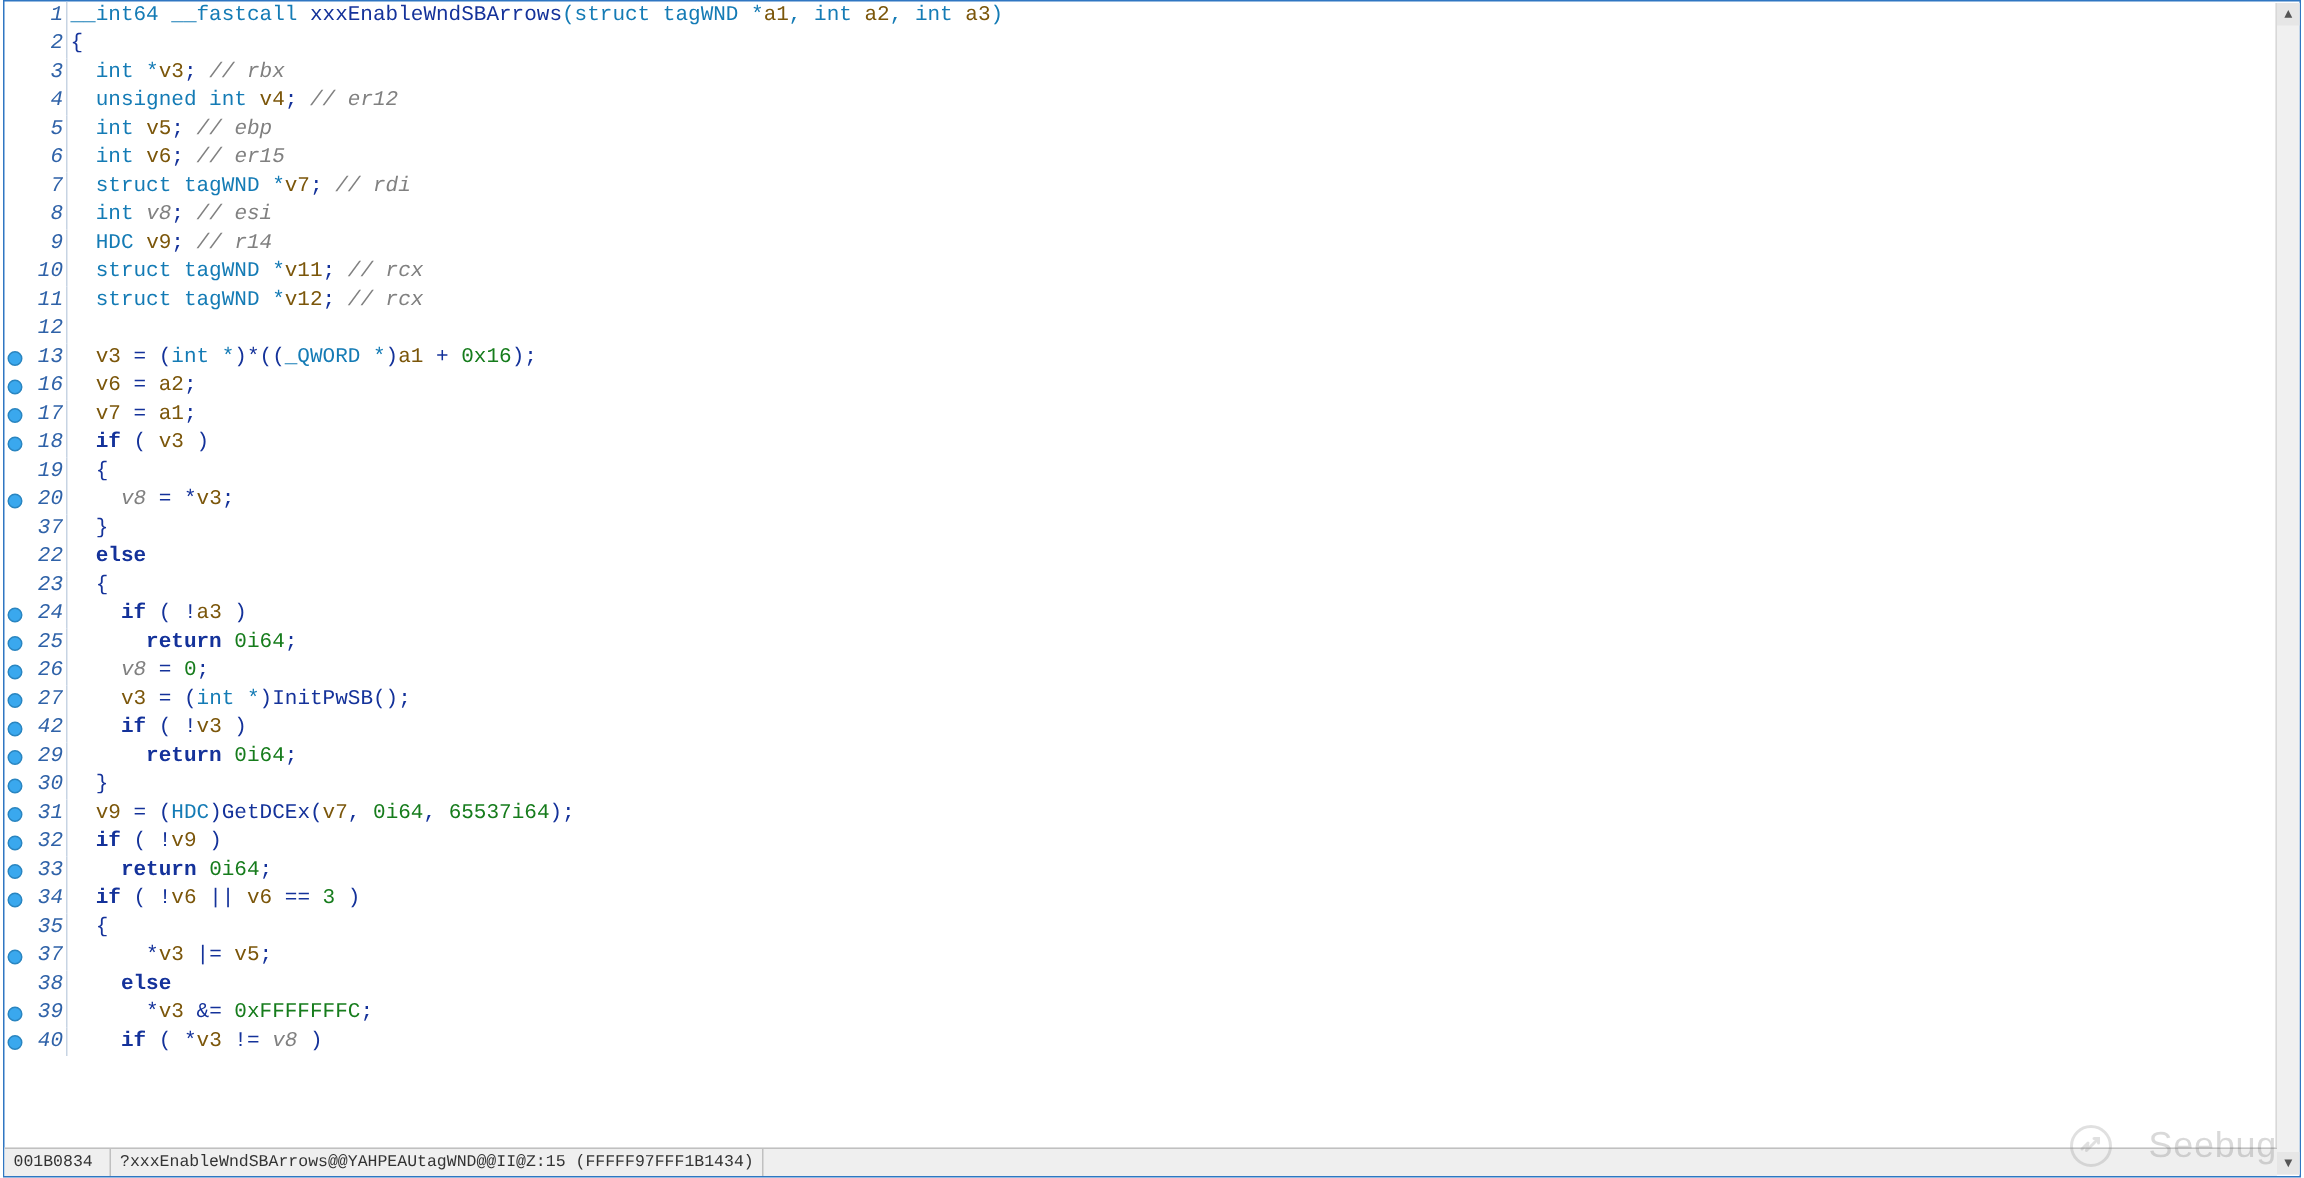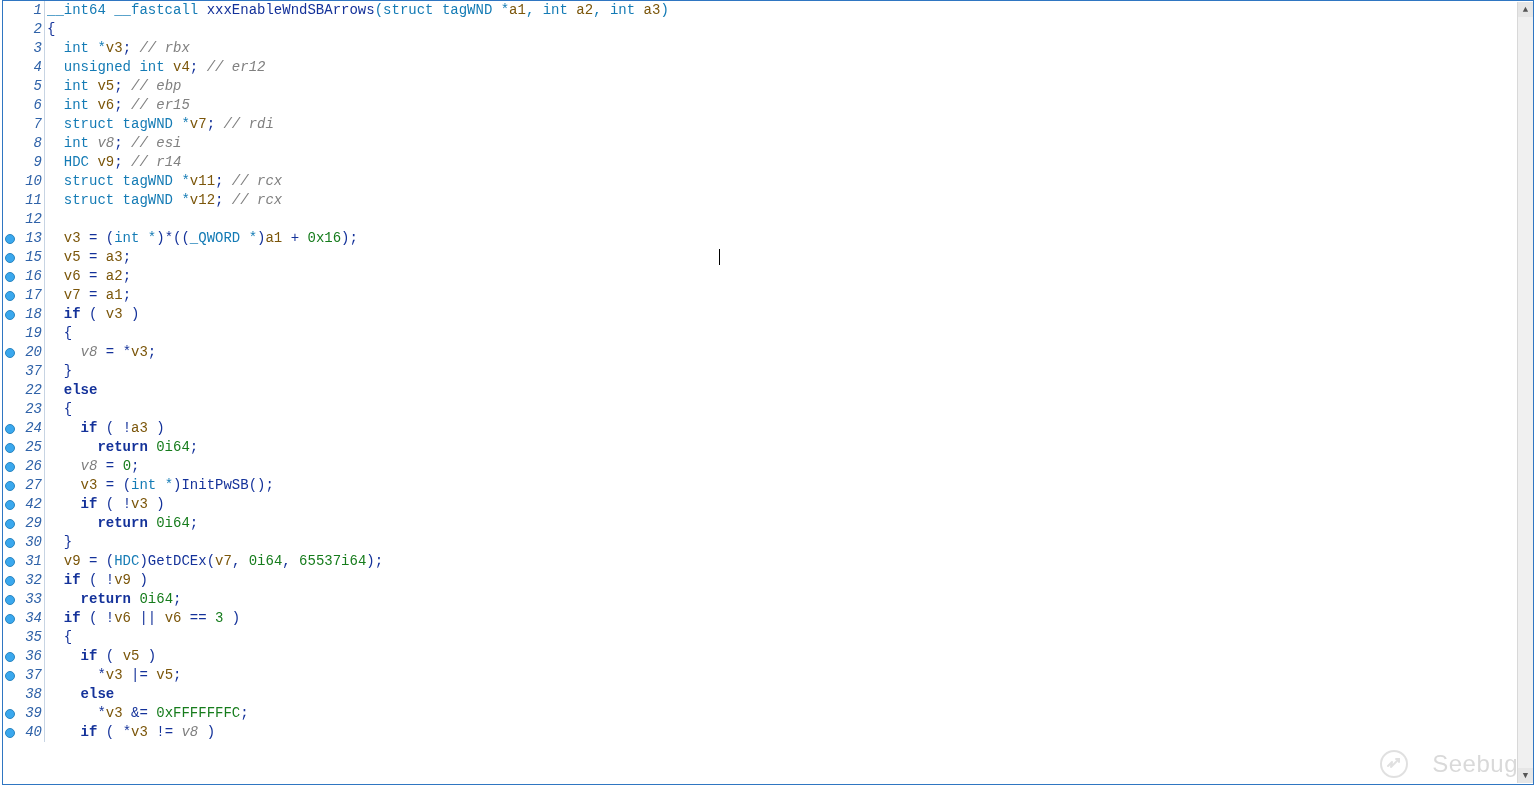--- a/index.html
+++ b/index.html
@@ -157,54 +157,56 @@
         <div class="line"><div class="gutter"></div><div class="num">4</div><div class="txt"><span class="t-type">  unsigned int </span><span class="t-var">v4</span><span class="t-plain">; </span><span class="t-cmt">// er12</span></div></div>
         <div class="line"><div class="gutter"></div><div class="num">5</div><div class="txt"><span class="t-type">  int </span><span class="t-var">v5</span><span class="t-plain">; </span><span class="t-cmt">// ebp</span></div></div>
         <div class="line"><div class="gutter"></div><div class="num">6</div><div class="txt"><span class="t-type">  int </span><span class="t-var">v6</span><span class="t-plain">; </span><span class="t-cmt">// er15</span></div></div>
         <div class="line"><div class="gutter"></div><div class="num">7</div><div class="txt"><span class="t-type">  struct tagWND *</span><span class="t-var">v7</span><span class="t-plain">; </span><span class="t-cmt">// rdi</span></div></div>
         <div class="line"><div class="gutter"></div><div class="num">8</div><div class="txt"><span class="t-type">  int </span><span class="t-cmt">v8</span><span class="t-plain">; </span><span class="t-cmt">// esi</span></div></div>
         <div class="line"><div class="gutter"></div><div class="num">9</div><div class="txt"><span class="t-type">  HDC </span><span class="t-var">v9</span><span class="t-plain">; </span><span class="t-cmt">// r14</span></div></div>
         <div class="line"><div class="gutter"></div><div class="num">10</div><div class="txt"><span class="t-type">  struct tagWND *</span><span class="t-var">v11</span><span class="t-plain">; </span><span class="t-cmt">// rcx</span></div></div>
         <div class="line"><div class="gutter"></div><div class="num">11</div><div class="txt"><span class="t-type">  struct tagWND *</span><span class="t-var">v12</span><span class="t-plain">; </span><span class="t-cmt">// rcx</span></div></div>
         <div class="line"><div class="gutter"></div><div class="num">12</div><div class="txt"><span class="t-plain"></span></div></div>
         <div class="line"><div class="gutter"><div class="bp"></div></div><div class="num">13</div><div class="txt"><span class="t-var">  v3</span><span class="t-plain"> = (</span><span class="t-type">int *</span><span class="t-plain">)*((</span><span class="t-type">_QWORD *</span><span class="t-plain">)</span><span class="t-argvar">a1</span><span class="t-plain"> + </span><span class="t-num">0x16</span><span class="t-plain">);</span></div></div>
-        <div class="line"><div class="gutter"><div class="bp"></div></div><div class="num">15</div><div class="txt"><span class="t-var">  v5</span><span class="t-plain"> = </span><span class="t-argvar">a3</span><span class="t-plain">;</span><span>                                                                      </span><span class="cursor"></span></div></div>
         <div class="line"><div class="gutter"><div class="bp"></div></div><div class="num">16</div><div class="txt"><span class="t-var">  v6</span><span class="t-plain"> = </span><span class="t-argvar">a2</span><span class="t-plain">;</span></div></div>
         <div class="line"><div class="gutter"><div class="bp"></div></div><div class="num">17</div><div class="txt"><span class="t-var">  v7</span><span class="t-plain"> = </span><span class="t-argvar">a1</span><span class="t-plain">;</span></div></div>
         <div class="line"><div class="gutter"><div class="bp"></div></div><div class="num">18</div><div class="txt"><span class="t-kw">  if</span><span class="t-plain"> ( </span><span class="t-var">v3</span><span class="t-plain"> )</span></div></div>
         <div class="line"><div class="gutter"></div><div class="num">19</div><div class="txt"><span class="t-plain">  {</span></div></div>
         <div class="line"><div class="gutter"><div class="bp"></div></div><div class="num">20</div><div class="txt"><span class="t-plain">    </span><span class="t-cmt">v8</span><span class="t-plain"> = *</span><span class="t-var">v3</span><span class="t-plain">;</span></div></div>
         <div class="line"><div class="gutter"></div><div class="num">37</div><div class="txt"><span class="t-plain">  }</span></div></div>
         <div class="line"><div class="gutter"></div><div class="num">22</div><div class="txt"><span class="t-kw">  else</span></div></div>
         <div class="line"><div class="gutter"></div><div class="num">23</div><div class="txt"><span class="t-plain">  {</span></div></div>
         <div class="line"><div class="gutter"><div class="bp"></div></div><div class="num">24</div><div class="txt"><span class="t-kw">    if</span><span class="t-plain"> ( !</span><span class="t-argvar">a3</span><span class="t-plain"> )</span></div></div>
         <div class="line"><div class="gutter"><div class="bp"></div></div><div class="num">25</div><div class="txt"><span class="t-kw">      return </span><span class="t-num">0i64</span><span class="t-plain">;</span></div></div>
         <div class="line"><div class="gutter"><div class="bp"></div></div><div class="num">26</div><div class="txt"><span class="t-plain">    </span><span class="t-cmt">v8</span><span class="t-plain"> = </span><span class="t-num">0</span><span class="t-plain">;</span></div></div>
         <div class="line"><div class="gutter"><div class="bp"></div></div><div class="num">27</div><div class="txt"><span class="t-var">    v3</span><span class="t-plain"> = (</span><span class="t-type">int *</span><span class="t-plain">)</span><span class="t-func">InitPwSB</span><span class="t-plain">();</span></div></div>
         <div class="line"><div class="gutter"><div class="bp"></div></div><div class="num">42</div><div class="txt"><span class="t-kw">    if</span><span class="t-plain"> ( !</span><span class="t-var">v3</span><span class="t-plain"> )</span></div></div>
         <div class="line"><div class="gutter"><div class="bp"></div></div><div class="num">29</div><div class="txt"><span class="t-kw">      return </span><span class="t-num">0i64</span><span class="t-plain">;</span></div></div>
         <div class="line"><div class="gutter"><div class="bp"></div></div><div class="num">30</div><div class="txt"><span class="t-plain">  }</span></div></div>
         <div class="line"><div class="gutter"><div class="bp"></div></div><div class="num">31</div><div class="txt"><span class="t-var">  v9</span><span class="t-plain"> = (</span><span class="t-type">HDC</span><span class="t-plain">)</span><span class="t-func">GetDCEx</span><span class="t-plain">(</span><span class="t-var">v7</span><span class="t-plain">, </span><span class="t-num">0i64</span><span class="t-plain">, </span><span class="t-num">65537i64</span><span class="t-plain">);</span></div></div>
         <div class="line"><div class="gutter"><div class="bp"></div></div><div class="num">32</div><div class="txt"><span class="t-kw">  if</span><span class="t-plain"> ( !</span><span class="t-var">v9</span><span class="t-plain"> )</span></div></div>
         <div class="line"><div class="gutter"><div class="bp"></div></div><div class="num">33</div><div class="txt"><span class="t-kw">    return </span><span class="t-num">0i64</span><span class="t-plain">;</span></div></div>
         <div class="line"><div class="gutter"><div class="bp"></div></div><div class="num">34</div><div class="txt"><span class="t-kw">  if</span><span class="t-plain"> ( !</span><span class="t-var">v6</span><span class="t-plain"> || </span><span class="t-var">v6</span><span class="t-plain"> == </span><span class="t-num">3</span><span class="t-plain"> )</span></div></div>
         <div class="line"><div class="gutter"></div><div class="num">35</div><div class="txt"><span class="t-plain">  {</span></div></div>
-        <div class="line"><div class="gutter"><div class="bp"></div></div><div class="num">36</div><div class="txt"><span class="t-kw">    if</span><span class="t-plain"> ( </span><span class="t-var">v5</span><span class="t-plain"> )</span></div></div>
         <div class="line"><div class="gutter"><div class="bp"></div></div><div class="num">37</div><div class="txt"><span class="t-plain">      *</span><span class="t-var">v3</span><span class="t-plain"> |= </span><span class="t-var">v5</span><span class="t-plain">;</span></div></div>
         <div class="line"><div class="gutter"></div><div class="num">38</div><div class="txt"><span class="t-kw">    else</span></div></div>
         <div class="line"><div class="gutter"><div class="bp"></div></div><div class="num">39</div><div class="txt"><span class="t-plain">      *</span><span class="t-var">v3</span><span class="t-plain"> &amp;= </span><span class="t-num">0xFFFFFFFC</span><span class="t-plain">;</span></div></div>
         <div class="line"><div class="gutter"><div class="bp"></div></div><div class="num">40</div><div class="txt"><span class="t-kw">    if</span><span class="t-plain"> ( *</span><span class="t-var">v3</span><span class="t-plain"> != </span><span class="t-cmt">v8</span><span class="t-plain"> )</span></div></div>
       </div>
   </div>
 
   <div class="vscroll">
     <div class="arrow">▲</div>
     <div class="arrow">▼</div>
   </div>
 
+  <div class="statusbar">
+    <div class="status-cell addr">001B0834</div>
+    <div class="status-cell">?xxxEnableWndSBArrows@@YAHPEAUtagWND@@II@Z:15 (FFFFF97FFF1B1434)</div>
+  </div>
 </div>
 
 <div class="watermark">
   <svg width="30" height="30" viewBox="0 0 30 30">
     <circle cx="15" cy="15" r="13" fill="none" stroke="#888" stroke-width="2"></circle>
     <path d="M9 17 L13 13 L12 18 L20 10" fill="none" stroke="#888" stroke-width="2" stroke-linecap="round" stroke-linejoin="round"></path>
     <path d="M17 10 L20 10 L20 13" fill="none" stroke="#888" stroke-width="2" stroke-linecap="round"></path>
   </svg>
   <span class="watermark-text">Seebug</span>
 </div>

